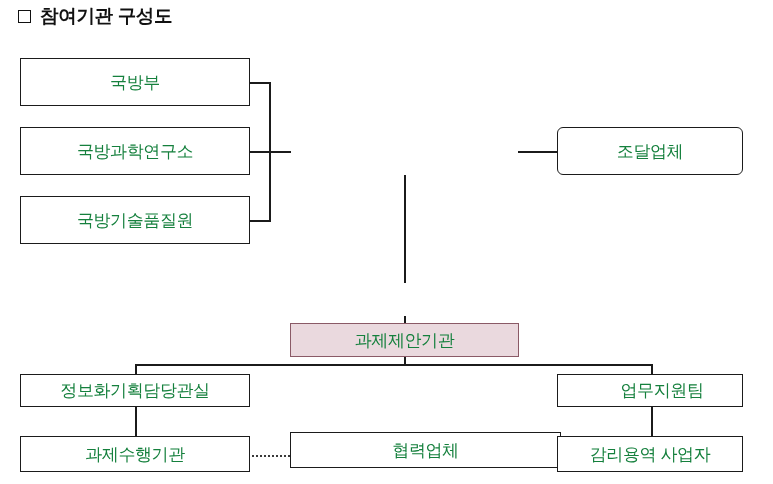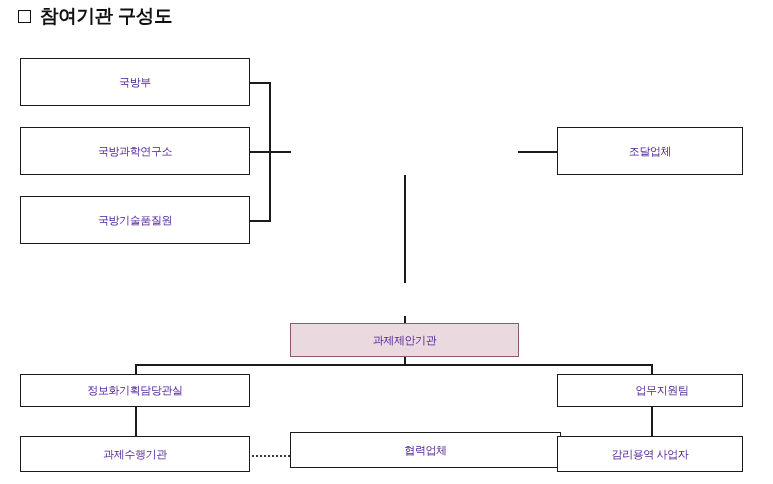--- a/index.html
+++ b/index.html
@@ -45,23 +45,23 @@
 
   
   .node {
     position: absolute;
     box-sizing: border-box;
     border: 1.5px solid #1b1b1b;
     background: #ffffff;
     display: flex;
     align-items: center;
     justify-content: center;
-    font-size: 11px;
+    font-size: 17px;
     letter-spacing: -0.4px;
-    color: #4c1d95;
+    color: #15803d;
     white-space: nowrap;
   }
   .node.green {
     background: #d9ead3;
     border-color: #4f6f46;
   }
   .node.pink {
     background: #ead9de;
     border-color: #8a5a66;
     margin-top: 40px;
@@ -121,21 +121,21 @@
 
   <div class="node" style="left:20px; top:127px; width:230px; height:48px;">
     <span>국방과학연구소</span>
   </div>
 
   <div class="node" style="left:20px; top:196px; width:230px; height:48px;">
     <span>국방기술품질원</span>
   </div>
 
 
-  <div class="node" style="left:557px; top:127px; width:186px; height:48px;">
+  <div class="node" style="left:557px; top:127px; width:186px; height:48px;border-radius:6px;">
     <span>조달업체</span>
   </div>
 
   <div class="node pink" style="left:290px; top:283px; width:229px; height:34px;">
     <span>과제제안기관</span>
   </div>
 
   <div class="node" style="left:20px; top:374px; width:230px; height:33px;">
     <span>정보화기획담당관실</span>
   </div>

